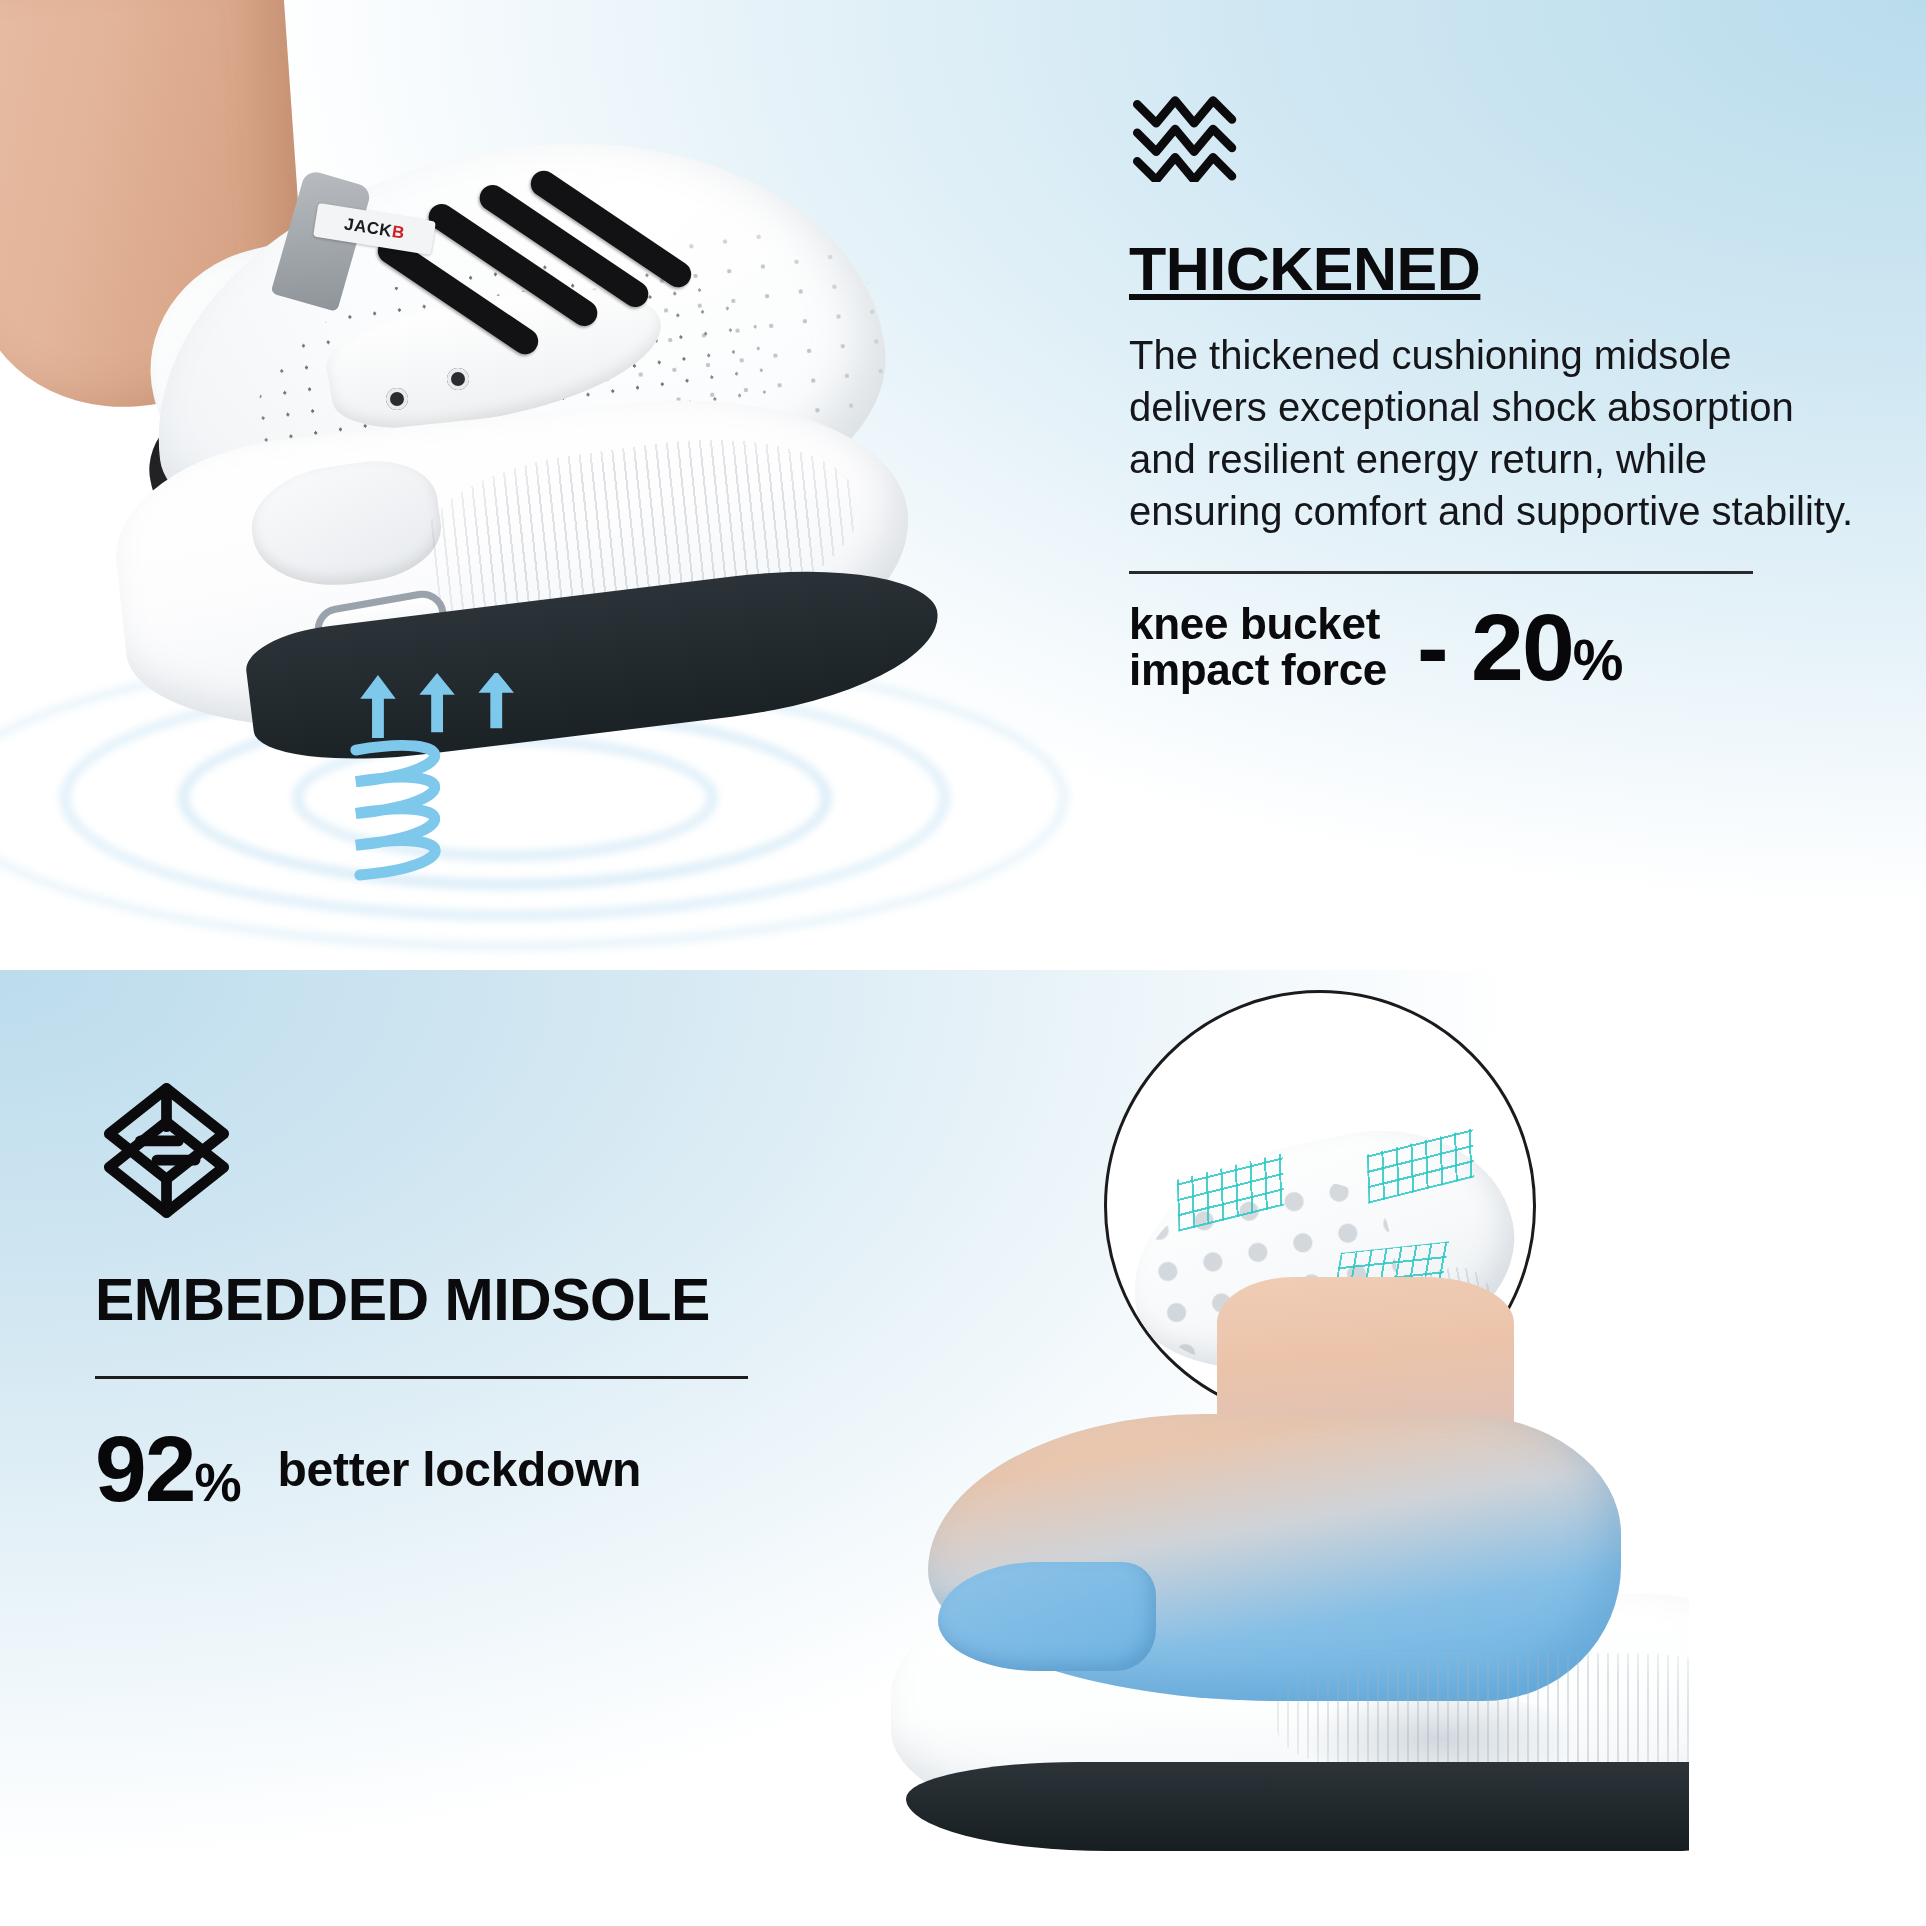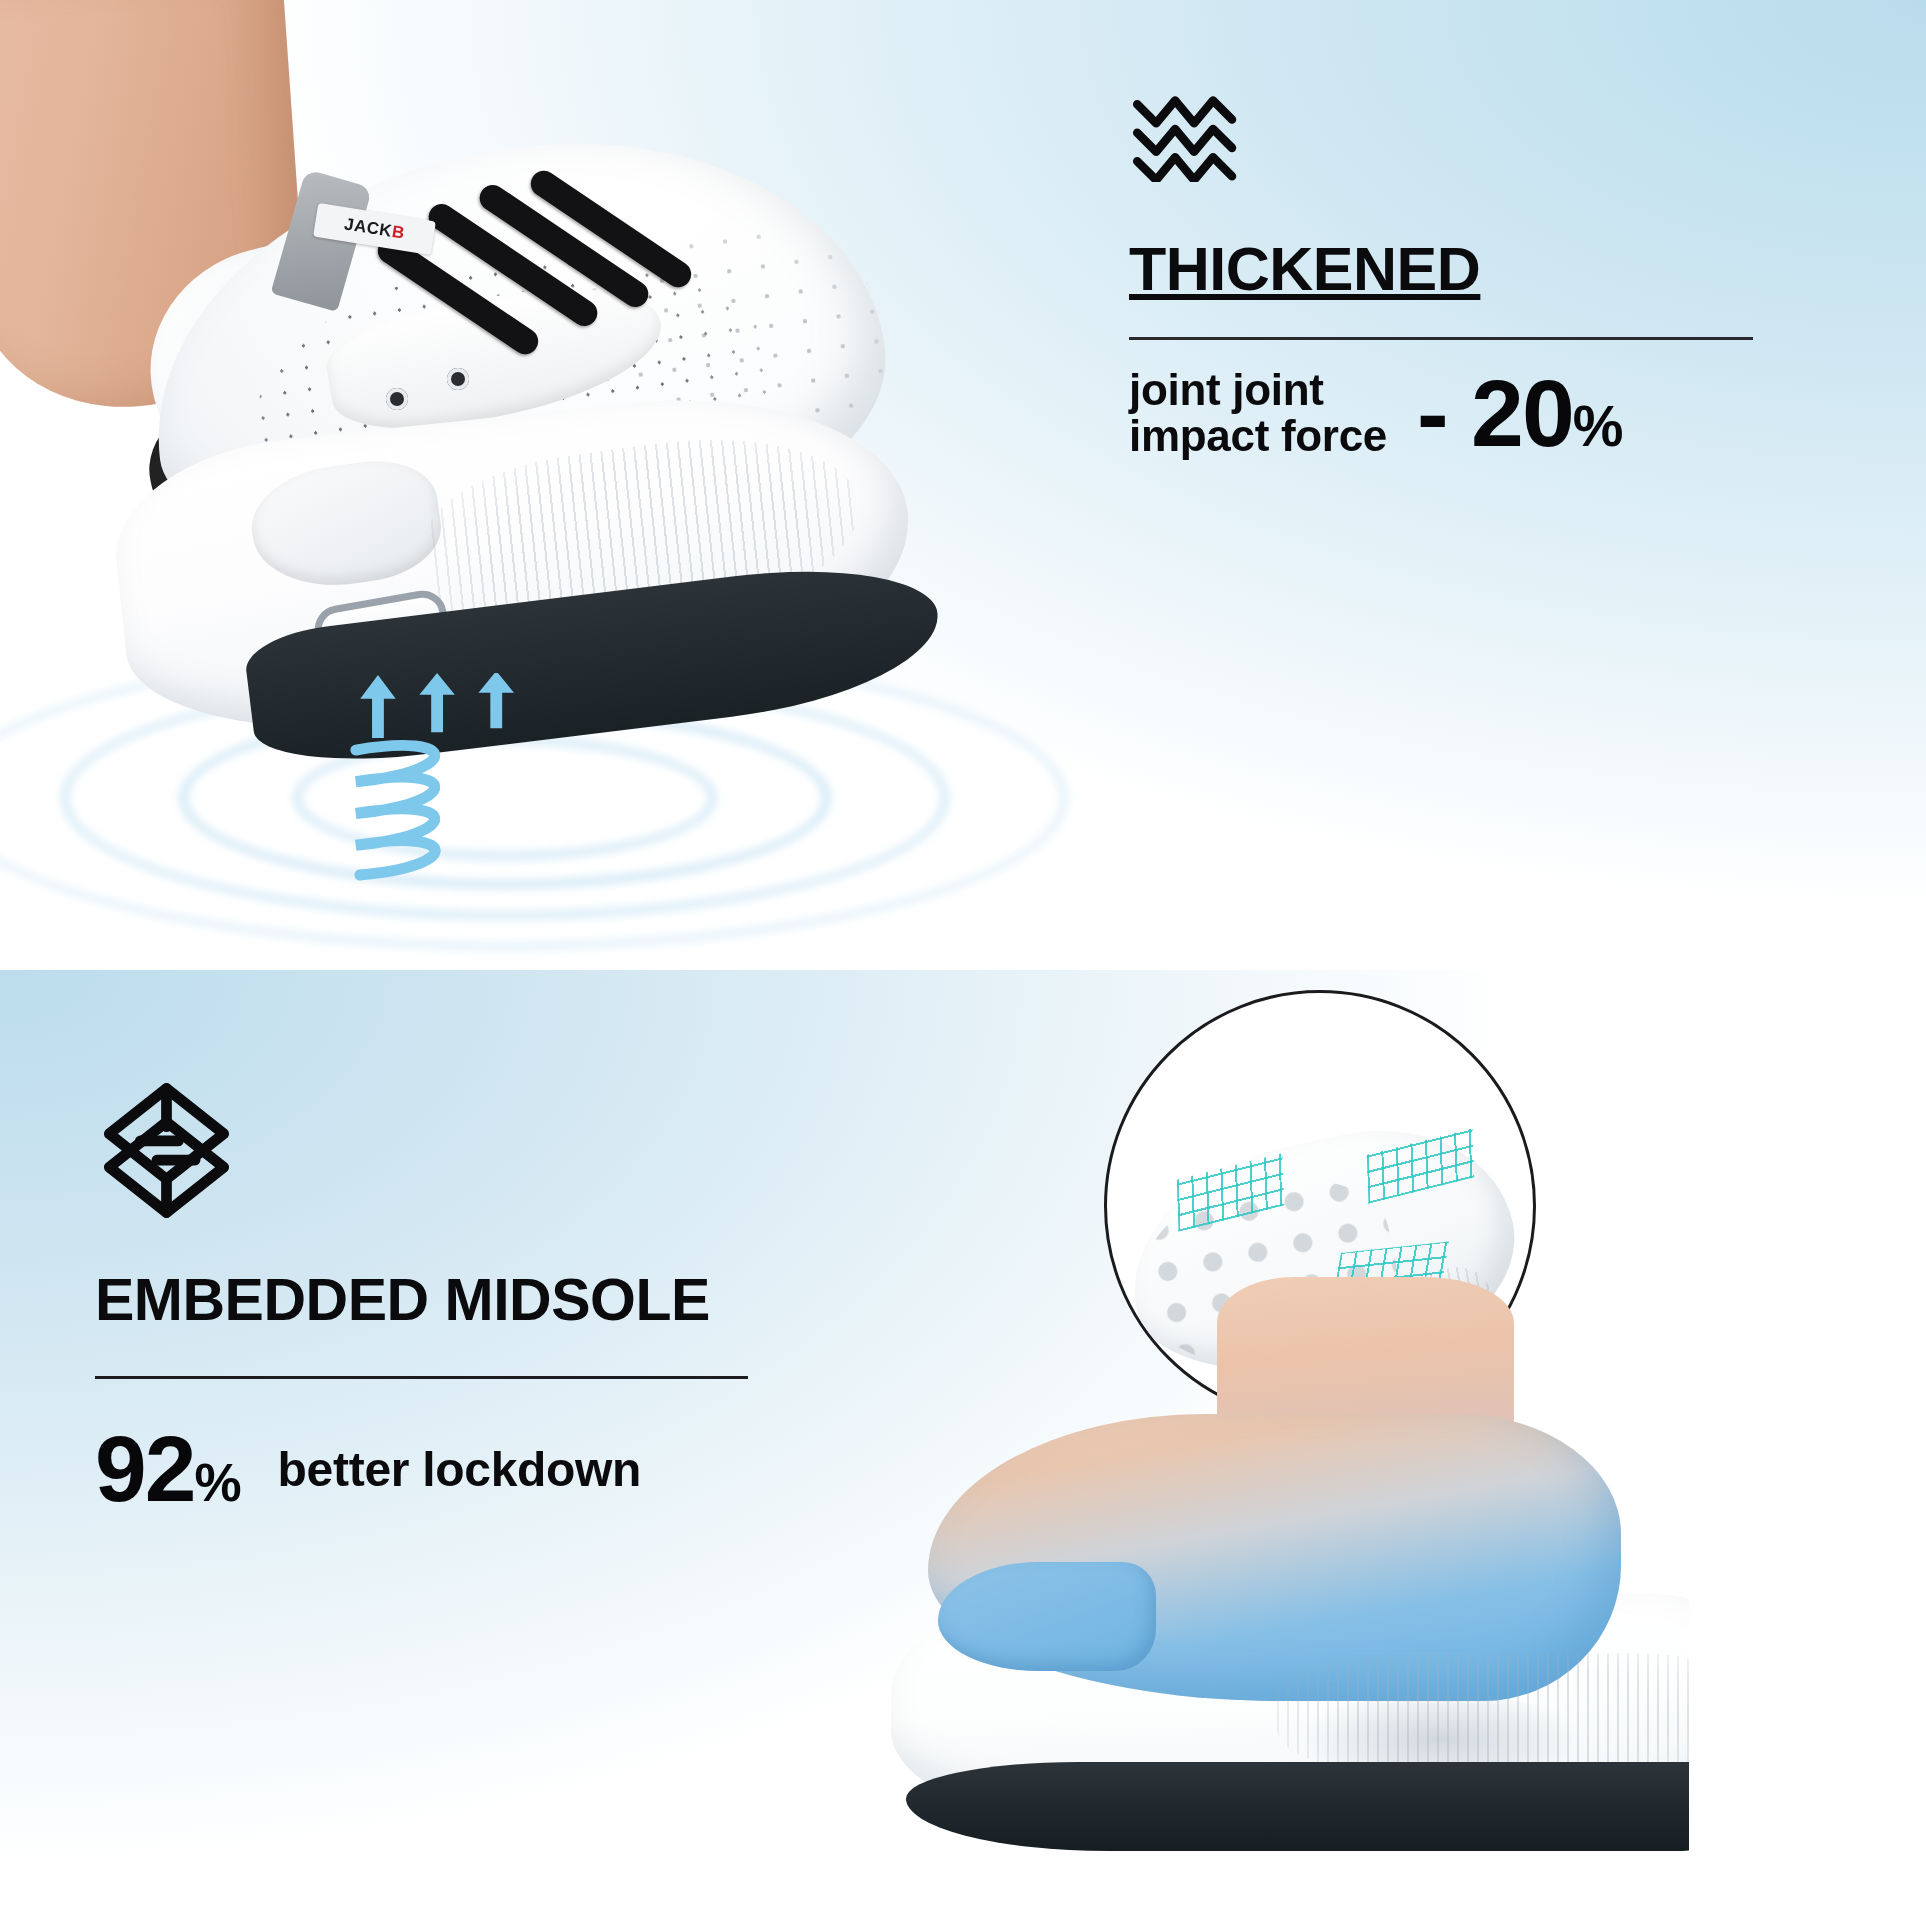--- a/index.html
+++ b/index.html
@@ -324,26 +324,27 @@
           <path d="M8 14 L28 34 L48 10 L68 34 L88 10 L108 30"></path>
           <path d="M8 44 L28 64 L48 40 L68 64 L88 40 L108 60"></path>
           <path d="M8 74 L28 94 L48 70 L68 94 L88 70 L108 90"></path>
         </g>
       </svg>
 
       <h1 class="h-title">
         <span>THICKENED</span><br>
       </h1>
 
+      <p class="h-body">The thickened cushioning midsole delivers exceptional shock absorption and resilient energy return, while ensuring comfort and supportive stability.</p>
 
       <div class="rule short"></div>
 
       <div class="stat-row">
         <div class="stat-label">
-          <span>joint joint</span><br>
+          <span>knee bucket</span><br>
           <span>impact force</span>
         </div>
         <div class="stat-big">
           <span>- 20</span><span class="pct">%</span>
         </div>
       </div>
     </div>
   </section>
 
   <section class="panel-bot">

